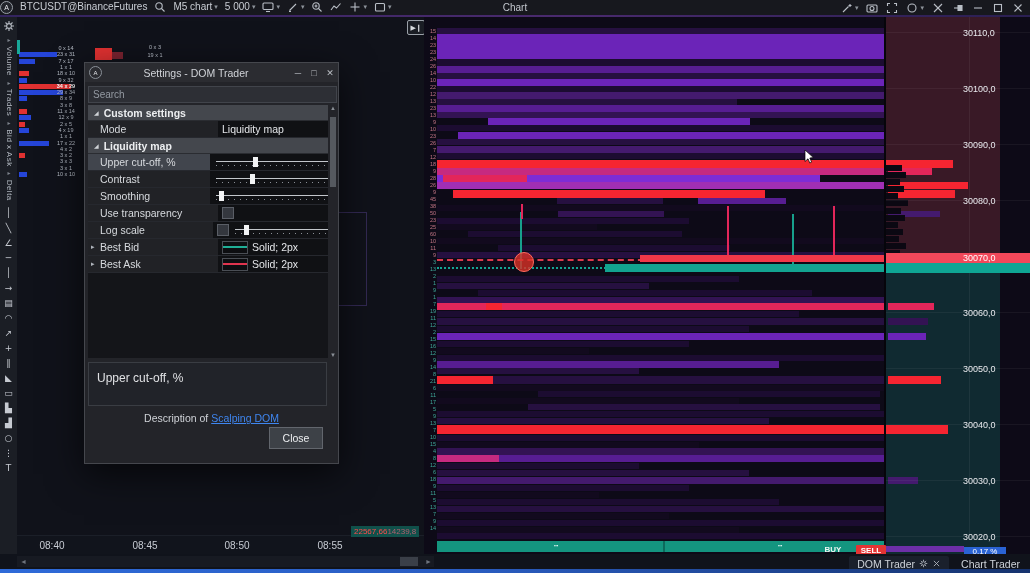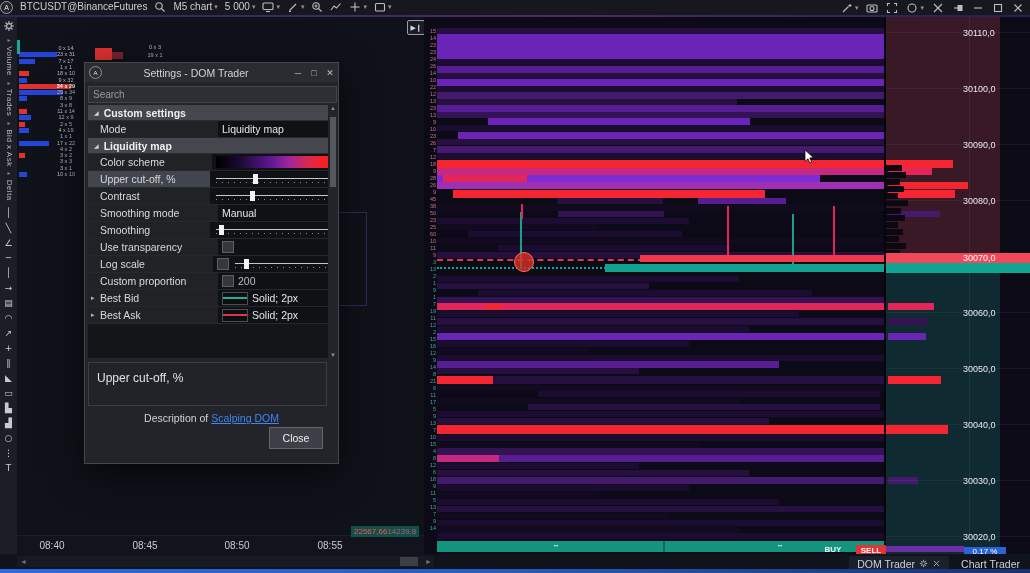--- a/index.html
+++ b/index.html
@@ -162,20 +162,21 @@
         </span>
       <span class="tbtn">
           <span class="ic">
             <svg viewBox="0 0 12 12">
               <rect x="1.5" y="2.5" width="9" height="7.5" rx="1"></rect>
             </svg>
           </span>
           <span class="caret">▾</span>
         </span>
     </div>
+    <div id="tb-title">Chart</div>
     <div id="tb-right">
       <span class="tbtn">
           <span class="ic">
             <svg viewBox="0 0 12 12">
               <line x1="2" y1="10" x2="7.5" y2="4.5"></line>
               <line x1="9" y1="2" x2="9" y2="5"></line>
               <line x1="7.5" y1="3.5" x2="10.5" y2="3.5"></line>
             </svg>
           </span>
           <span class="caret">▾</span>
@@ -560,26 +561,20 @@
           <span>Custom settings</span>
         </div>
         <div class="drow">
           <div class="lab">Mode</div>
           <div class="val">Liquidity map</div>
         </div>
         <div class="dsec">
           <span class="tri">◢</span>
           <span>Liquidity map</span>
         </div>
-        <div class="drow">
-          <div class="lab">Color scheme</div>
-          <div class="val">
-            <span class="grad"></span>
-          </div>
-        </div>
         <div class="drow sel">
           <div class="lab">Upper cut-off, %</div>
           <div class="val">
             <span class="sld">
               <span class="trk"></span>
               <span class="tik"></span>
               <span class="th" style="left:33%"></span>
             </span>
           </div>
         </div>
@@ -587,24 +582,20 @@
           <div class="lab">Contrast</div>
           <div class="val">
             <span class="sld">
               <span class="trk"></span>
               <span class="tik"></span>
               <span class="th" style="left:30%"></span>
             </span>
           </div>
         </div>
         <div class="drow">
-          <div class="lab">Smoothing mode</div>
-          <div class="val">Manual</div>
-        </div>
-        <div class="drow">
           <div class="lab">Smoothing</div>
           <div class="val">
             <span class="sld">
               <span class="trk"></span>
               <span class="tik"></span>
               <span class="th" style="left:3%"></span>
             </span>
           </div>
         </div>
         <div class="drow">
@@ -615,27 +606,20 @@
         </div>
         <div class="drow">
           <div class="lab">Log scale</div>
           <div class="val">
             <span class="cb"></span>
             <span class="sld" style="width: 93px;">
               <span class="trk"></span>
               <span class="tik"></span>
               <span class="th" style="left:10%"></span>
             </span>
-          </div>
-        </div>
-        <div class="drow">
-          <div class="lab">Custom proportion</div>
-          <div class="val">
-            <span class="cb"></span>
-            <span style="color: rgb(185, 189, 195);">200</span>
           </div>
         </div>
         <div class="drow">
           <span class="exp">▸</span>
           <div class="lab">Best Bid</div>
           <div class="val">
             <span class="swatch">
               <span class="ln" style="background:#1fae96"></span>
             </span>
             <span>Solid; 2px</span>

